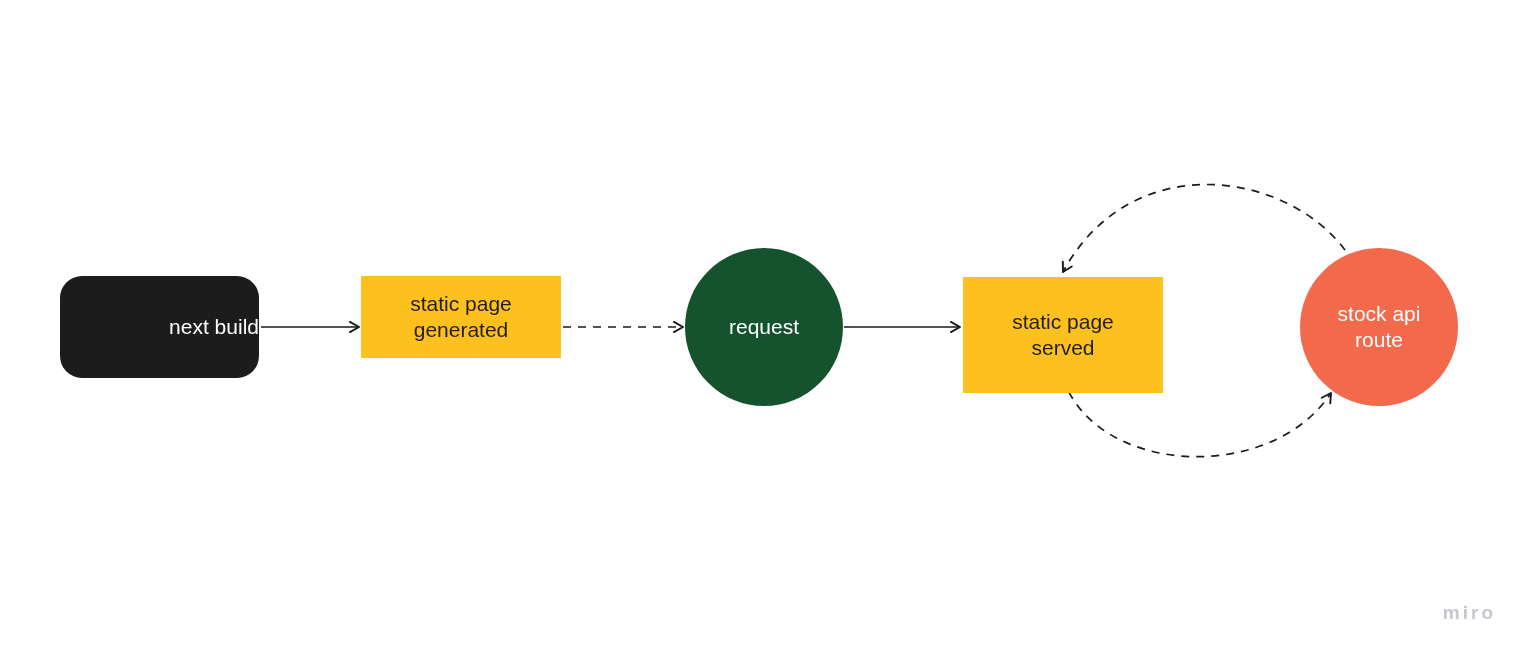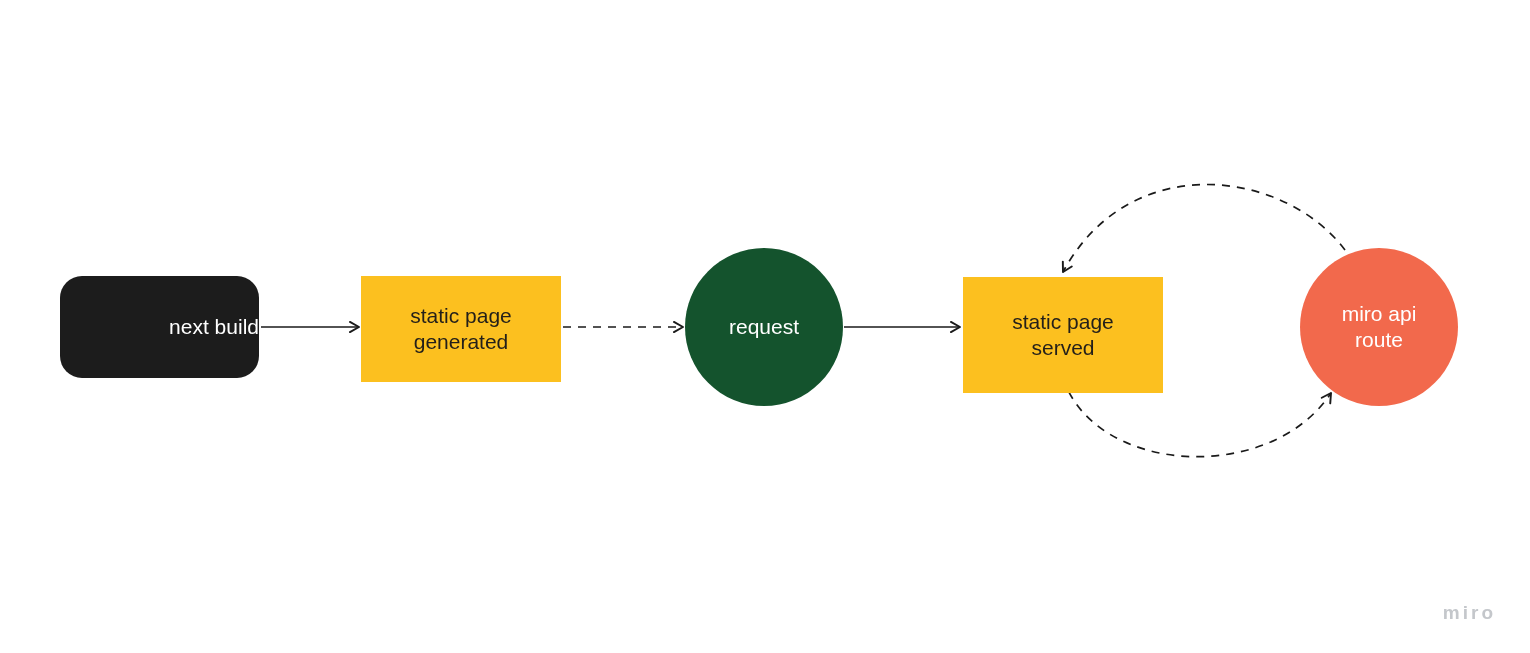--- a/index.html
+++ b/index.html
@@ -35,21 +35,21 @@
   .node-rounded-black {
     left: 60px; top: 276px;
     width: 199px; height: 102px;
     background: #1c1c1c;
     border-radius: 22px;
     color: #ffffff;
     justify-content: flex-end;
   }
   .node-rect-yellow-1 {
     left: 361px; top: 276px;
-    width: 200px; height: 106px;
+    width: 200px; height: 82px;
     background: #fcc01f;
     color: #231f1a;
     padding: 0 20px;
   }
   .node-circle-orange-1 {
     left: 685px; top: 248px;
     width: 158px; height: 158px;
     background: #14532d;
     border-radius: 50%;
     color: #ffffff;
@@ -114,18 +114,18 @@
 
   <div class="node node-circle-orange-1">
     <span>request</span>
   </div>
 
   <div class="node node-rect-yellow-2">
     <span>static page served</span>
   </div>
 
   <div class="node node-circle-orange-2">
-    <span>miro api route</span>
+    <span>stock api route</span>
   </div>
 
   <div class="watermark">miro</div>
 
 </div>
 
 </body></html>

